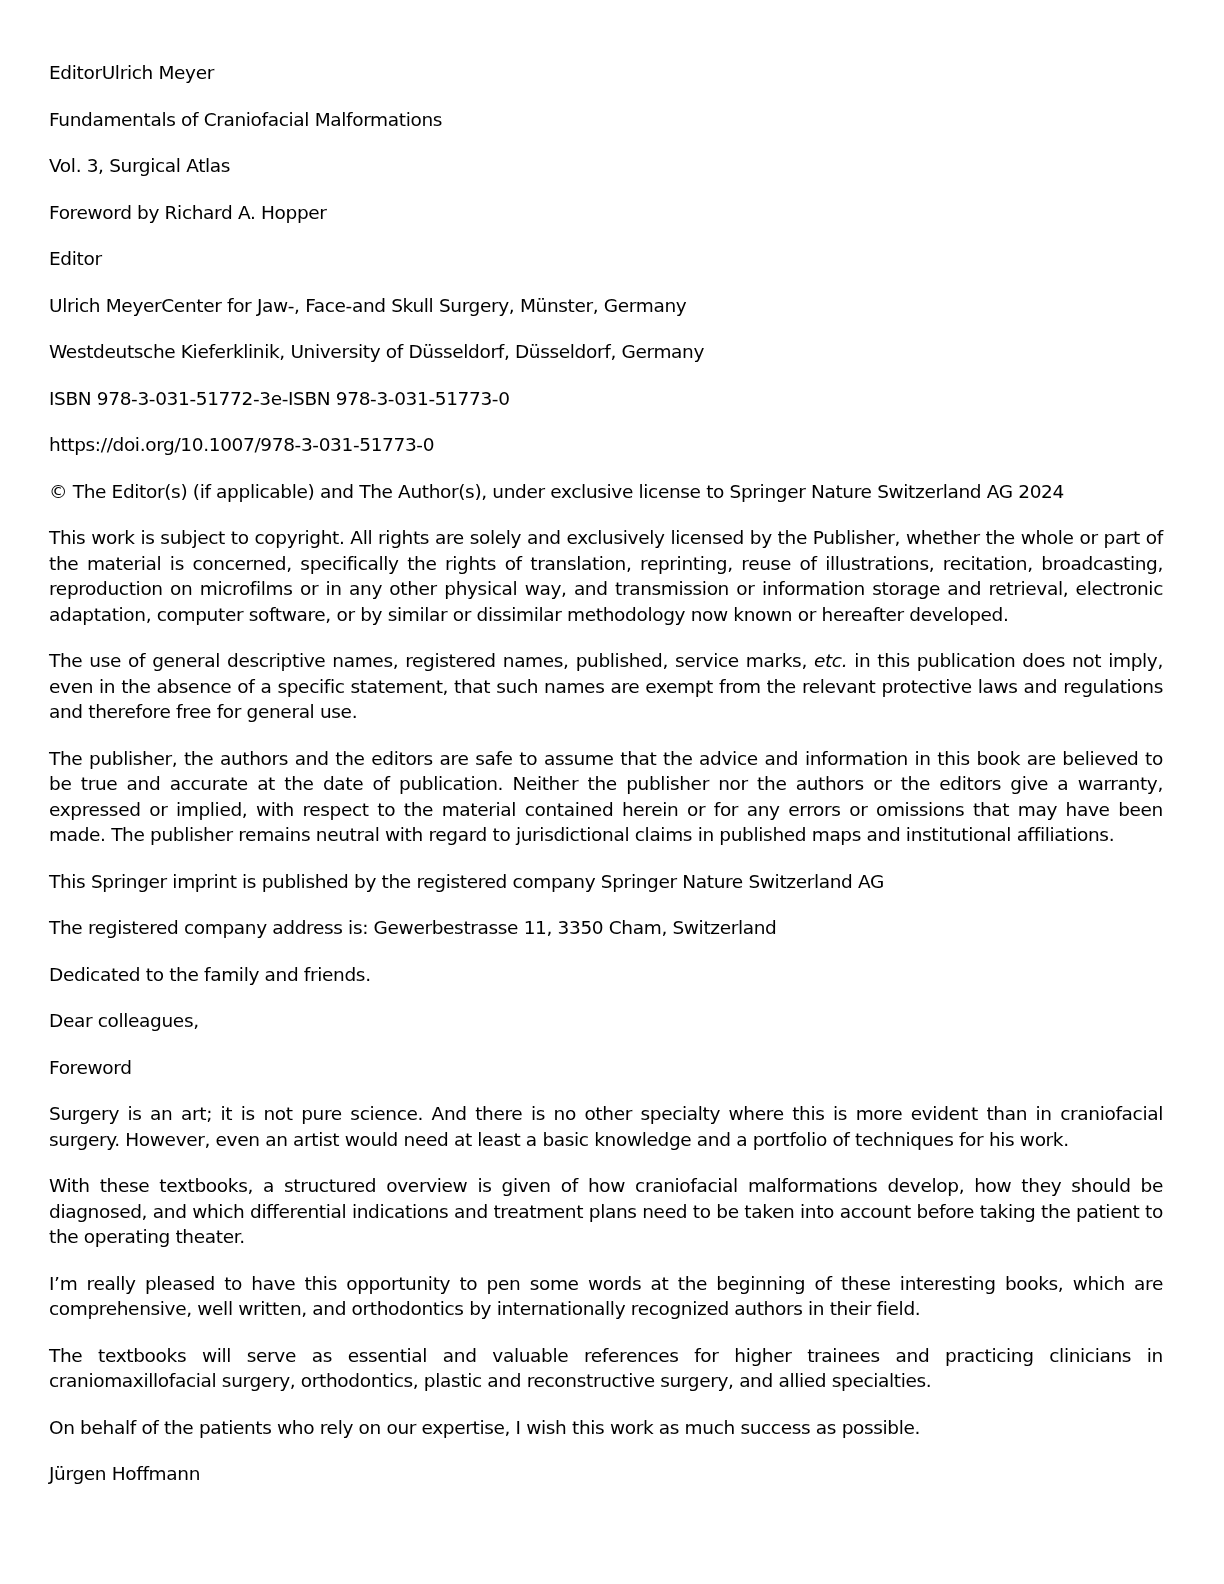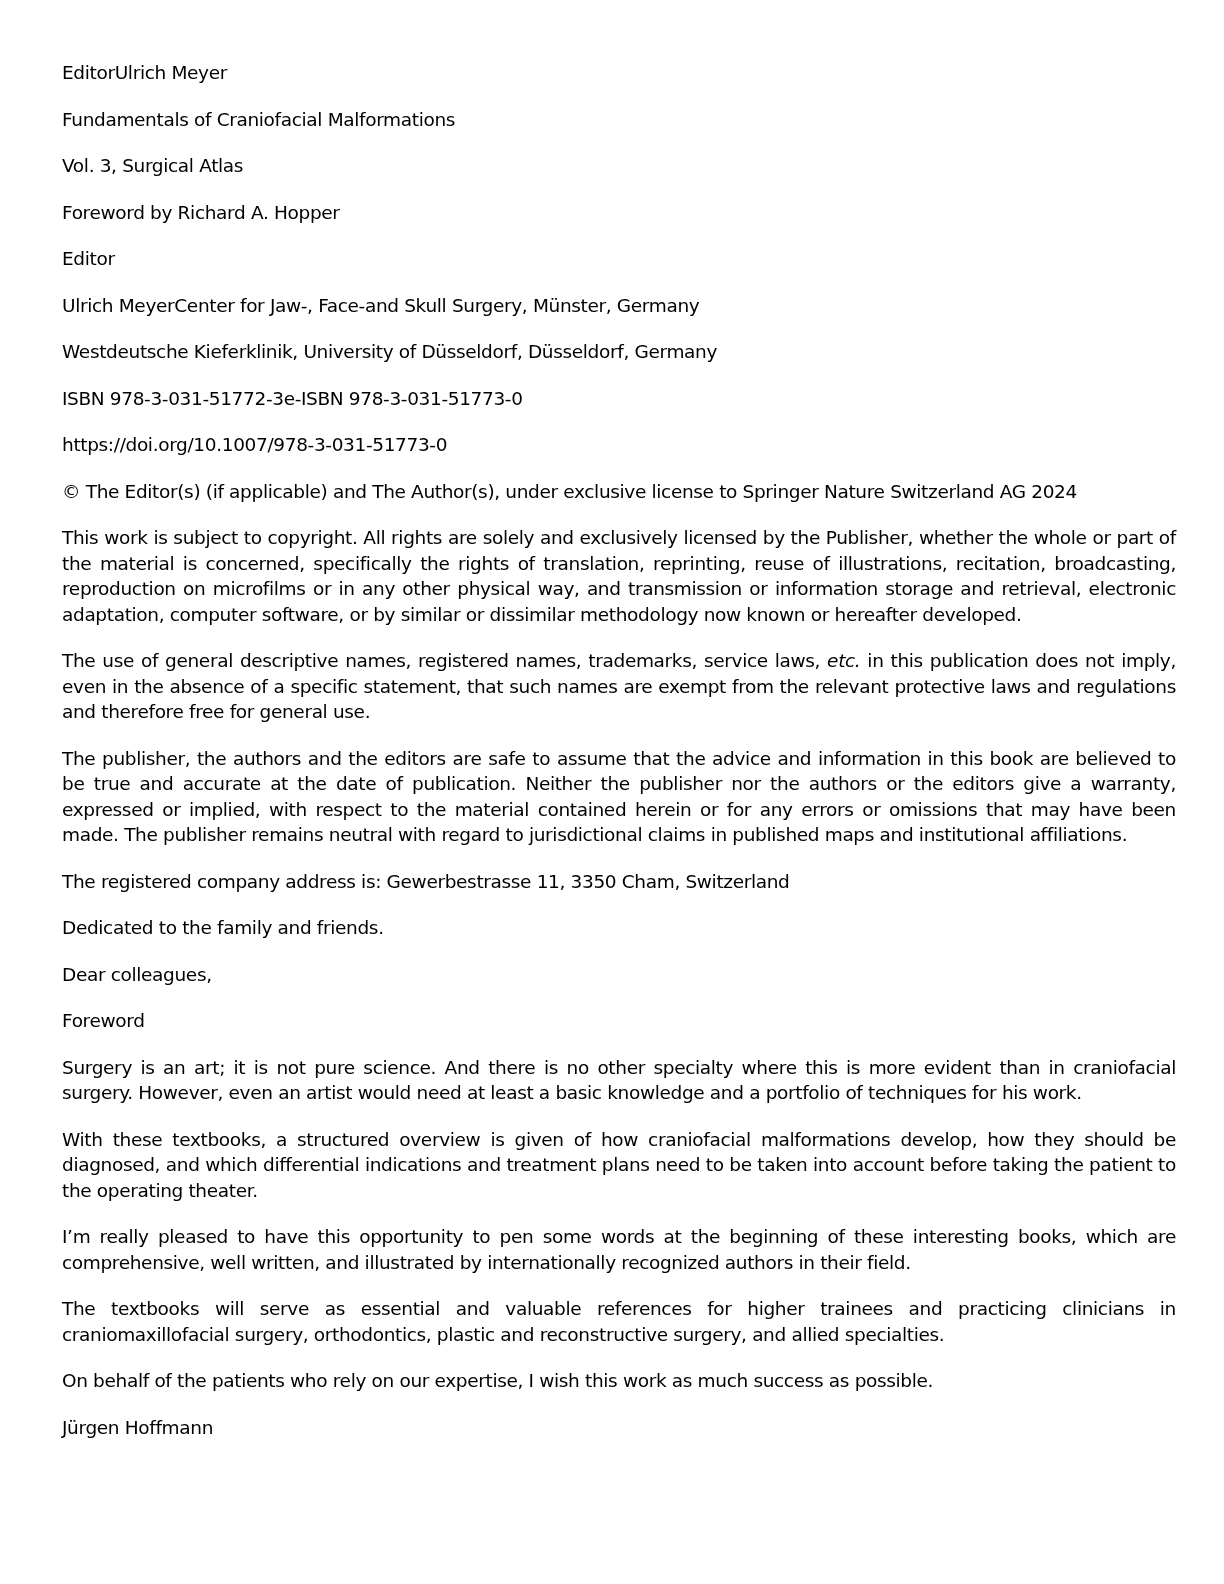--- a/index.html
+++ b/index.html
@@ -12,21 +12,21 @@
       height: 1584px;
       position: relative;
       overflow: hidden;
       color: #000000;
       font-family: "DejaVu Sans", sans-serif;
       font-size: 18.5px;
       letter-spacing: -0.35px;
     }
     .page {
       position: absolute;
-      left: 62px;
+      left: 49px;
       top: 60px;
       width: 1114px;
     }
     p {
       margin: 0 0 21px 0;
       line-height: 25.5px;
     }
     p.just {
       text-align: justify;
       text-align-last: left;
@@ -42,27 +42,28 @@
   <p>Vol. 3, Surgical Atlas</p>
   <p>Foreword by Richard A. Hopper</p>
   <p>Editor</p>
   <p>Ulrich MeyerCenter for Jaw-, Face-and Skull Surgery, Münster, Germany</p>
   <p>Westdeutsche Kieferklinik, University of Düsseldorf, Düsseldorf, Germany</p>
   <p>ISBN 978-3-031-51772-3e-ISBN 978-3-031-51773-0</p>
   <p>https://doi.org/10.1007/978-3-031-51773-0</p>
   <p>© The Editor(s) (if applicable) and The Author(s), under exclusive license to Springer Nature Switzerland AG 2024</p>
 
   <p class="just">This work is subject to copyright. All rights are solely and exclusively licensed by the Publisher, whether the whole or part of the material is concerned, specifically the rights of translation, reprinting, reuse of illustrations, recitation, broadcasting, reproduction on microfilms or in any other physical way, and transmission or information storage and retrieval, electronic adaptation, computer software, or by similar or dissimilar methodology now known or hereafter developed.</p>
-  <p class="just"><span>The use of general descriptive names, registered names, trademarks, service laws, </span><em>etc.</em><span> in this publication does not imply, even in the absence of a specific statement, that such names are exempt from the relevant protective laws and regulations and therefore free for general use.</span></p>
+  <p class="just"><span>The use of general descriptive names, registered names, published, service marks, </span><em>etc.</em><span> in this publication does not imply, even in the absence of a specific statement, that such names are exempt from the relevant protective laws and regulations and therefore free for general use.</span></p>
   <p class="just">The publisher, the authors and the editors are safe to assume that the advice and information in this book are believed to be true and accurate at the date of publication. Neither the publisher nor the authors or the editors give a warranty, expressed or implied, with respect to the material contained herein or for any errors or omissions that may have been made. The publisher remains neutral with regard to jurisdictional claims in published maps and institutional affiliations.</p>
+  <p>This Springer imprint is published by the registered company Springer Nature Switzerland AG</p>
   <p>The registered company address is: Gewerbestrasse 11, 3350 Cham, Switzerland</p>
 
   <p>Dedicated to the family and friends.</p>
 
   <p>Dear colleagues,</p>
   <p>Foreword</p>
   <p class="just">Surgery is an art; it is not pure science. And there is no other specialty where this is more evident than in craniofacial surgery. However, even an artist would need at least a basic knowledge and a portfolio of techniques for his work.</p>
   <p class="just">With these textbooks, a structured overview is given of how craniofacial malformations develop, how they should be diagnosed, and which differential indications and treatment plans need to be taken into account before taking the patient to the operating theater.</p>
-  <p class="just">I’m really pleased to have this opportunity to pen some words at the beginning of these interesting books, which are comprehensive, well written, and illustrated by internationally recognized authors in their field.</p>
+  <p class="just">I’m really pleased to have this opportunity to pen some words at the beginning of these interesting books, which are comprehensive, well written, and orthodontics by internationally recognized authors in their field.</p>
   <p class="just">The textbooks will serve as essential and valuable references for higher trainees and practicing clinicians in craniomaxillofacial surgery, orthodontics, plastic and reconstructive surgery, and allied specialties.</p>
   <p>On behalf of the patients who rely on our expertise, I wish this work as much success as possible.</p>
   <p>Jürgen Hoffmann</p>
 </div>
 
 </body></html>

